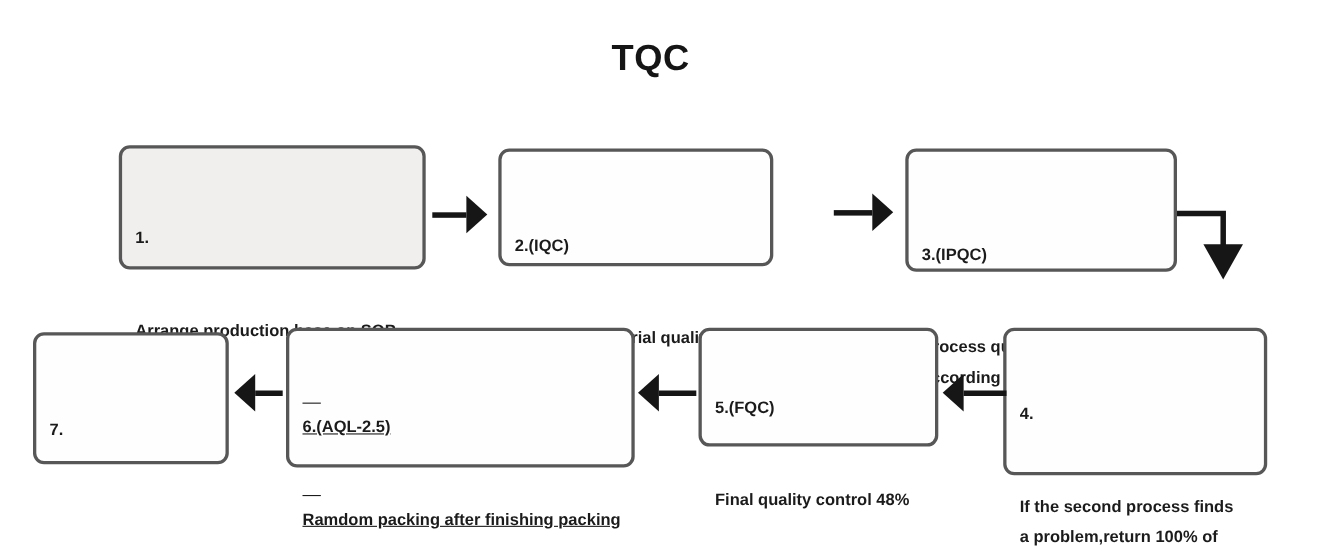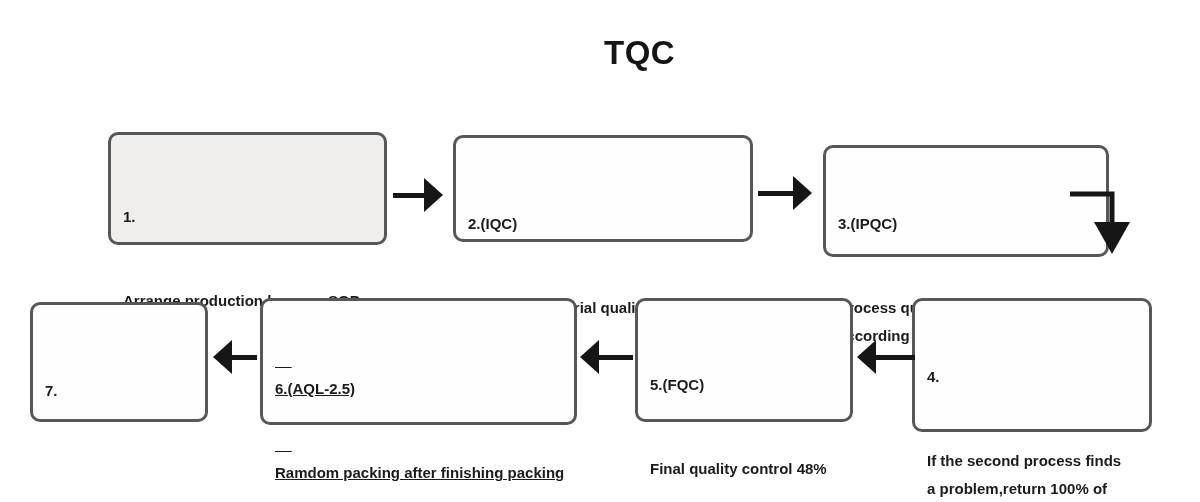--- a/index.html
+++ b/index.html
@@ -17,42 +17,41 @@
   }
   .title {
     position: absolute;
     left: 556px;
     top: 36px;
     font-size: 33px;
     font-weight: 700;
     color: #151515;
     letter-spacing: 0.5px;
     line-height: 1;
-    margin-left: 48px;
   }
   .node {
     position: absolute;
     box-sizing: border-box;
     border: 3px solid #575757;
     border-radius: 10px;
     background: #fefefe;
     color: #1b1b1b;
     font-size: 15px;
     font-weight: 700;
     line-height: 28px;
     padding-left: 12px;
     padding-right: 4px;
     white-space: pre;
   }
   .node-label, .node-body { white-space: pre; }
   .box1 { left: 108px; top: 132px; width: 279px; height: 113px; background: #f0efee; padding-top: 12px; }
-  .box2 { left: 453px; top: 135px; width: 300px; height: 107px; padding-top: 16px; }
-  .box3 { left: 823px; top: 145px; width: 286px; height: 112px; padding-top: 6px; }
+  .box2 { left: 453px; top: 135px; width: 250px; height: 107px; padding-top: 16px; }
+  .box3 { left: 823px; top: 135px; width: 247px; height: 112px; padding-top: 24px; }
   .box4 { left: 912px; top: 298px; width: 240px; height: 134px; padding-top: 6px; }
-  .box5 { left: 635px; top: 298px; width: 218px; height: 124px; padding-top: 14px; }
+  .box5 { left: 635px; top: 298px; width: 218px; height: 108px; }
   .box6 { left: 260px; top: 298px; width: 317px; height: 127px; padding-top: 18px; text-decoration: underline; }
   .box7 { left: 30px;  top: 302px; width: 178px; height: 120px; padding-top: 16px; }
 
   .arrow {
     position: absolute;
     display: flex;
     align-items: center;
     height: 34px;
   }
   .arrow .shaft {

